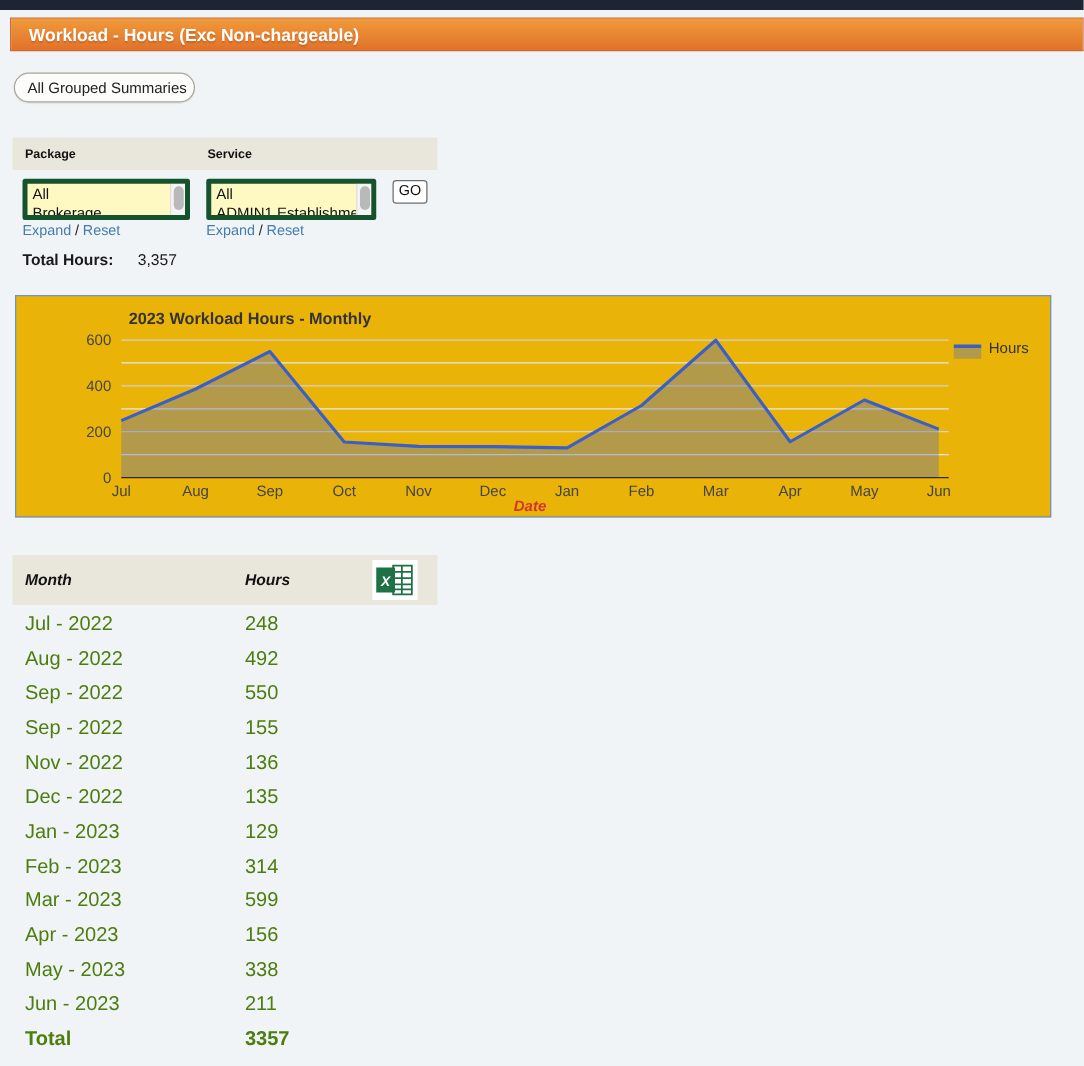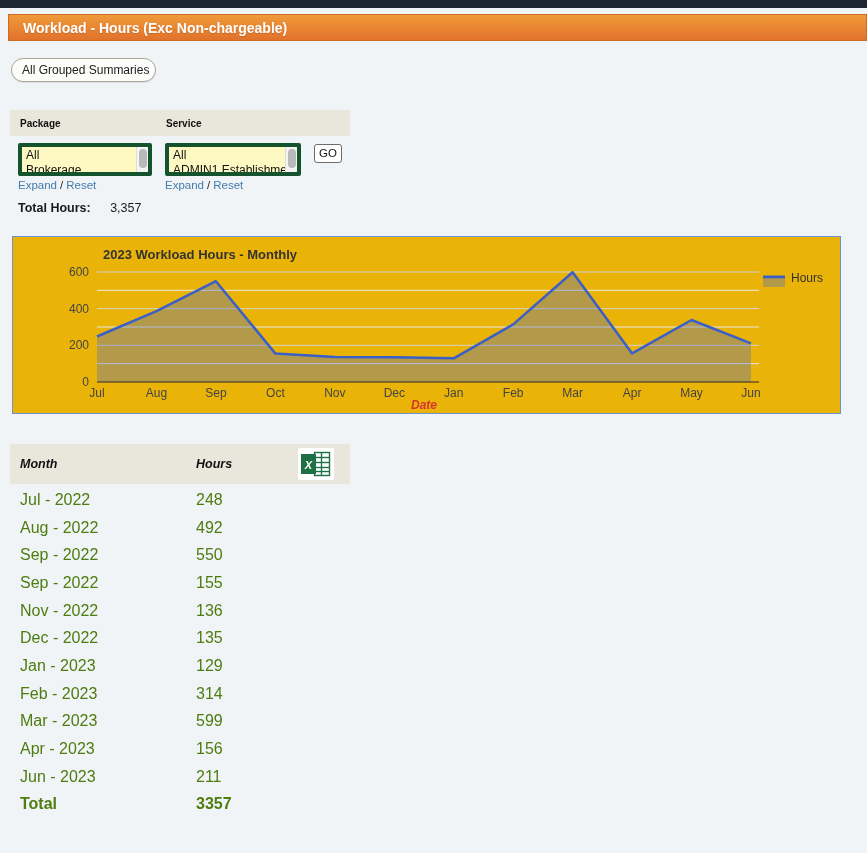--- a/index.html
+++ b/index.html
@@ -240,20 +240,24 @@
     </div>
     <div class="t-row">
       <span class="c-month">Mar - 2023</span>
       <span class="c-hours">599</span>
     </div>
     <div class="t-row">
       <span class="c-month">Apr - 2023</span>
       <span class="c-hours">156</span>
     </div>
     <div class="t-row">
+      <span class="c-month">May - 2023</span>
+      <span class="c-hours">338</span>
+    </div>
+    <div class="t-row">
       <span class="c-month">Jun - 2023</span>
       <span class="c-hours">211</span>
     </div>
     <div class="t-row total">
       <span class="c-month">Total</span>
       <span class="c-hours">3357</span>
     </div>
   </div>
 
 </body></html>

